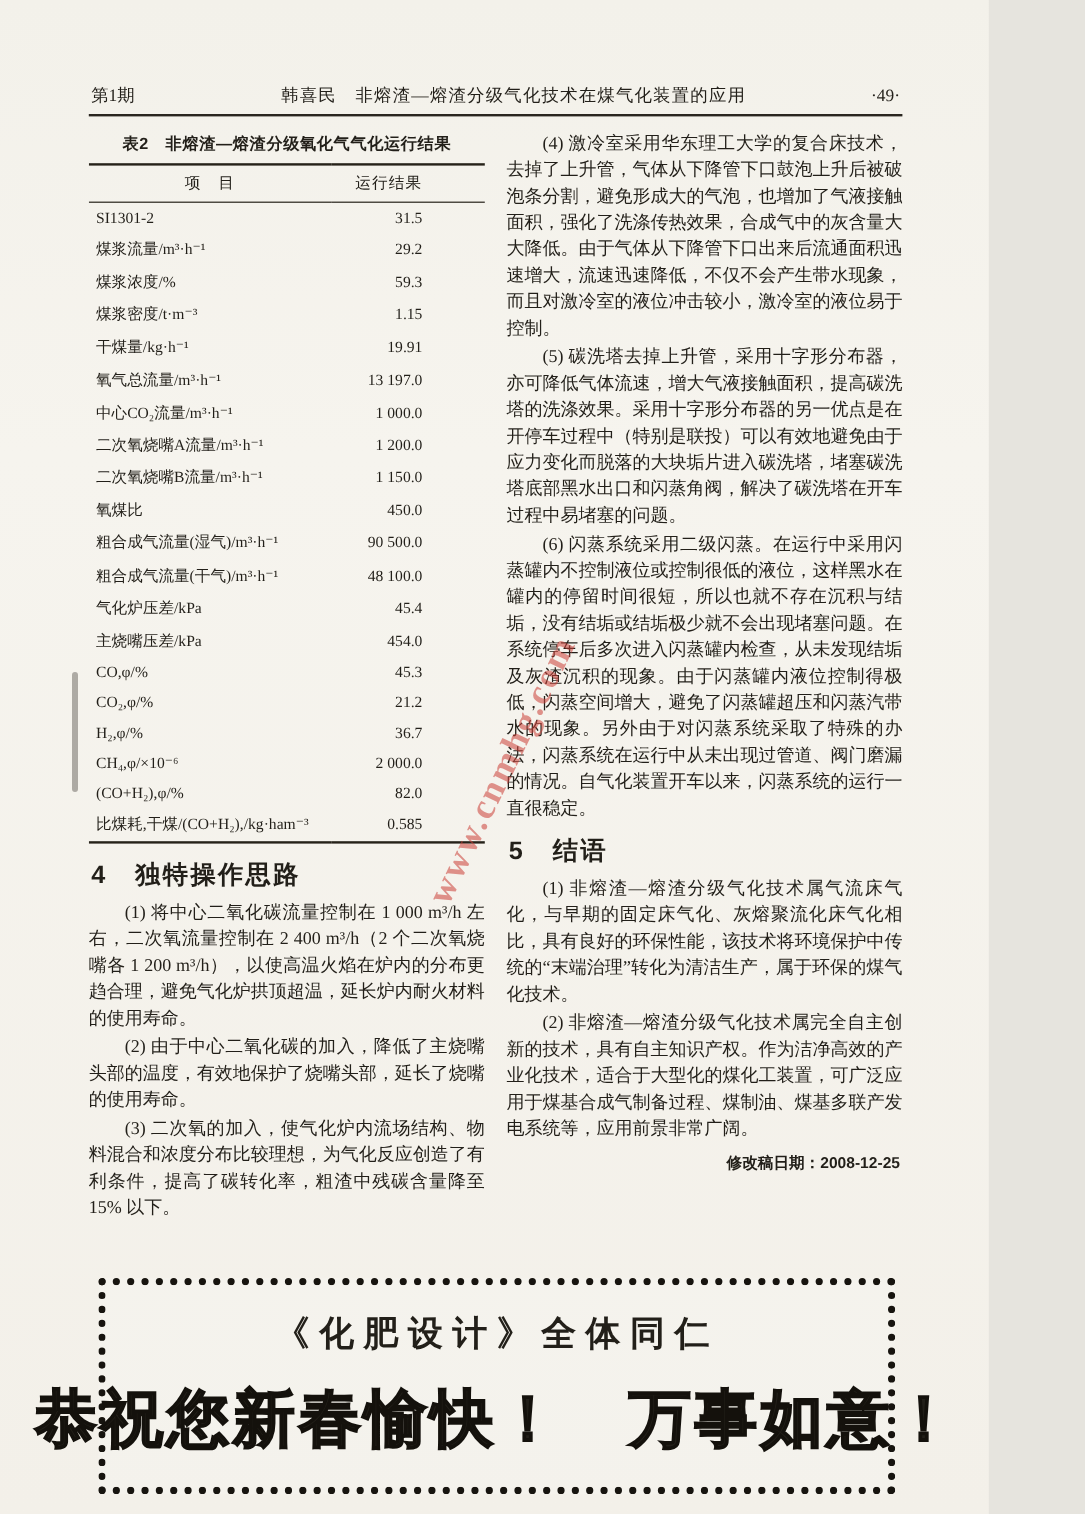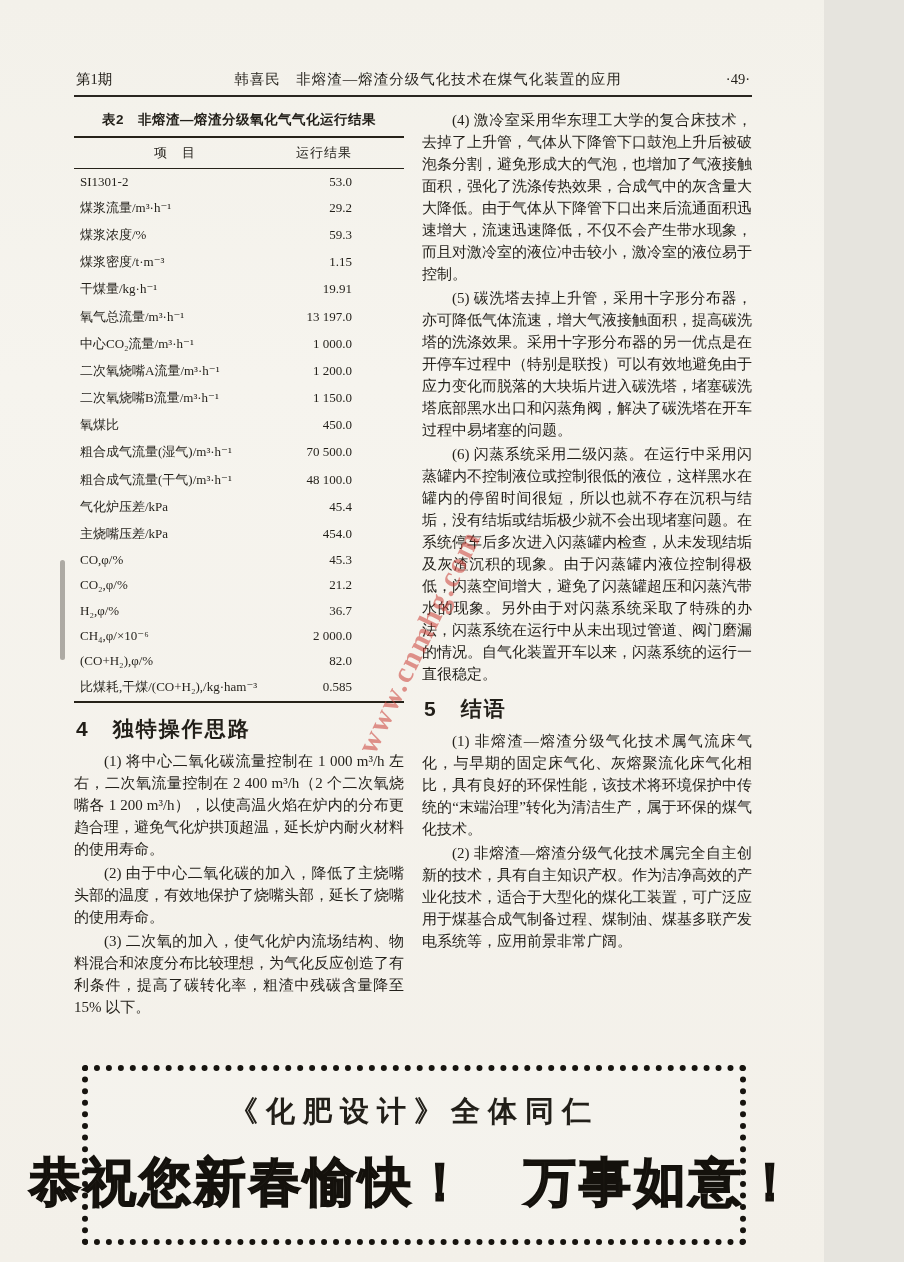--- a/index.html
+++ b/index.html
@@ -78,21 +78,21 @@
       <table class="results">
         <thead>
           <tr>
             <td class="hitem">项　目</td>
             <td class="value">运行结果</td>
           </tr>
         </thead>
         <tbody>
             <tr>
               <td class="item">SI1301-2</td>
-              <td class="value">53.0</td>
+              <td class="value">31.5</td>
             </tr>
             <tr>
               <td class="item">煤浆流量/m³·h⁻¹</td>
               <td class="value">29.2</td>
             </tr>
             <tr>
               <td class="item">煤浆浓度/%</td>
               <td class="value">59.3</td>
             </tr>
             <tr>
@@ -118,21 +118,21 @@
             <tr>
               <td class="item">二次氧烧嘴B流量/m³·h⁻¹</td>
               <td class="value">1 150.0</td>
             </tr>
             <tr>
               <td class="item">氧煤比</td>
               <td class="value">450.0</td>
             </tr>
             <tr>
               <td class="item">粗合成气流量(湿气)/m³·h⁻¹</td>
-              <td class="value">70 500.0</td>
+              <td class="value">90 500.0</td>
             </tr>
             <tr>
               <td class="item">粗合成气流量(干气)/m³·h⁻¹</td>
               <td class="value">48 100.0</td>
             </tr>
             <tr>
               <td class="item">气化炉压差/kPa</td>
               <td class="value">45.4</td>
             </tr>
             <tr>
@@ -180,20 +180,21 @@
           <p class="para">(5) 碳洗塔去掉上升管，采用十字形分布器，亦可降低气体流速，增大气液接触面积，提高碳洗塔的洗涤效果。采用十字形分布器的另一优点是在开停车过程中（特别是联投）可以有效地避免由于应力变化而脱落的大块垢片进入碳洗塔，堵塞碳洗塔底部黑水出口和闪蒸角阀，解决了碳洗塔在开车过程中易堵塞的问题。</p>
           <p class="para">(6) 闪蒸系统采用二级闪蒸。在运行中采用闪蒸罐内不控制液位或控制很低的液位，这样黑水在罐内的停留时间很短，所以也就不存在沉积与结垢，没有结垢或结垢极少就不会出现堵塞问题。在系统停车后多次进入闪蒸罐内检查，从未发现结垢及灰渣沉积的现象。由于闪蒸罐内液位控制得极低，闪蒸空间增大，避免了闪蒸罐超压和闪蒸汽带水的现象。另外由于对闪蒸系统采取了特殊的办法，闪蒸系统在运行中从未出现过管道、阀门磨漏的情况。自气化装置开车以来，闪蒸系统的运行一直很稳定。</p>
         </div>
 
       <div class="sec-heading">5　结语</div>
       <div>
           <p class="para">(1) 非熔渣—熔渣分级气化技术属气流床气化，与早期的固定床气化、灰熔聚流化床气化相比，具有良好的环保性能，该技术将环境保护中传统的“末端治理”转化为清洁生产，属于环保的煤气化技术。</p>
           <p class="para">(2) 非熔渣—熔渣分级气化技术属完全自主创新的技术，具有自主知识产权。作为洁净高效的产业化技术，适合于大型化的煤化工装置，可广泛应用于煤基合成气制备过程、煤制油、煤基多联产发电系统等，应用前景非常广阔。</p>
         </div>
 
+      <div class="revision-date">修改稿日期：2008-12-25</div>
     </div>
 
   </div>
 
   <div class="banner">
     <div class="line1">《化肥设计》全体同仁</div>
     <div class="line2">恭祝您新春愉快！　万事如意！</div>
   </div>
 
   <div class="watermark">www.cnmhg.com</div>

